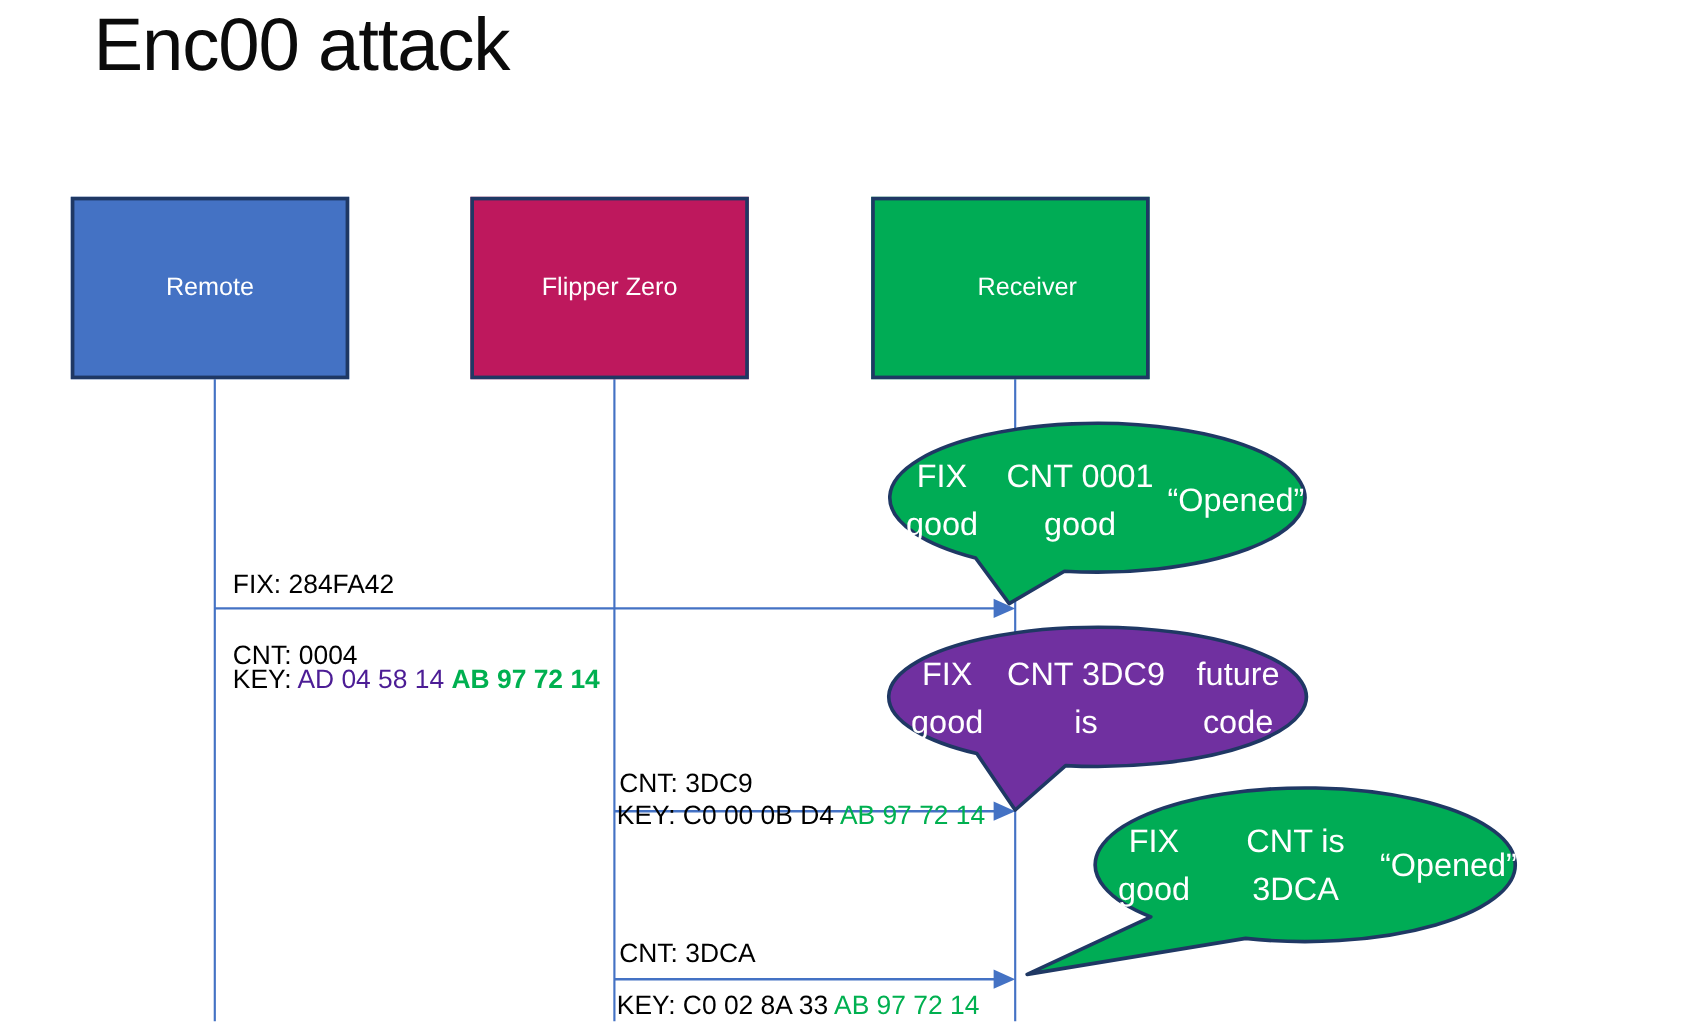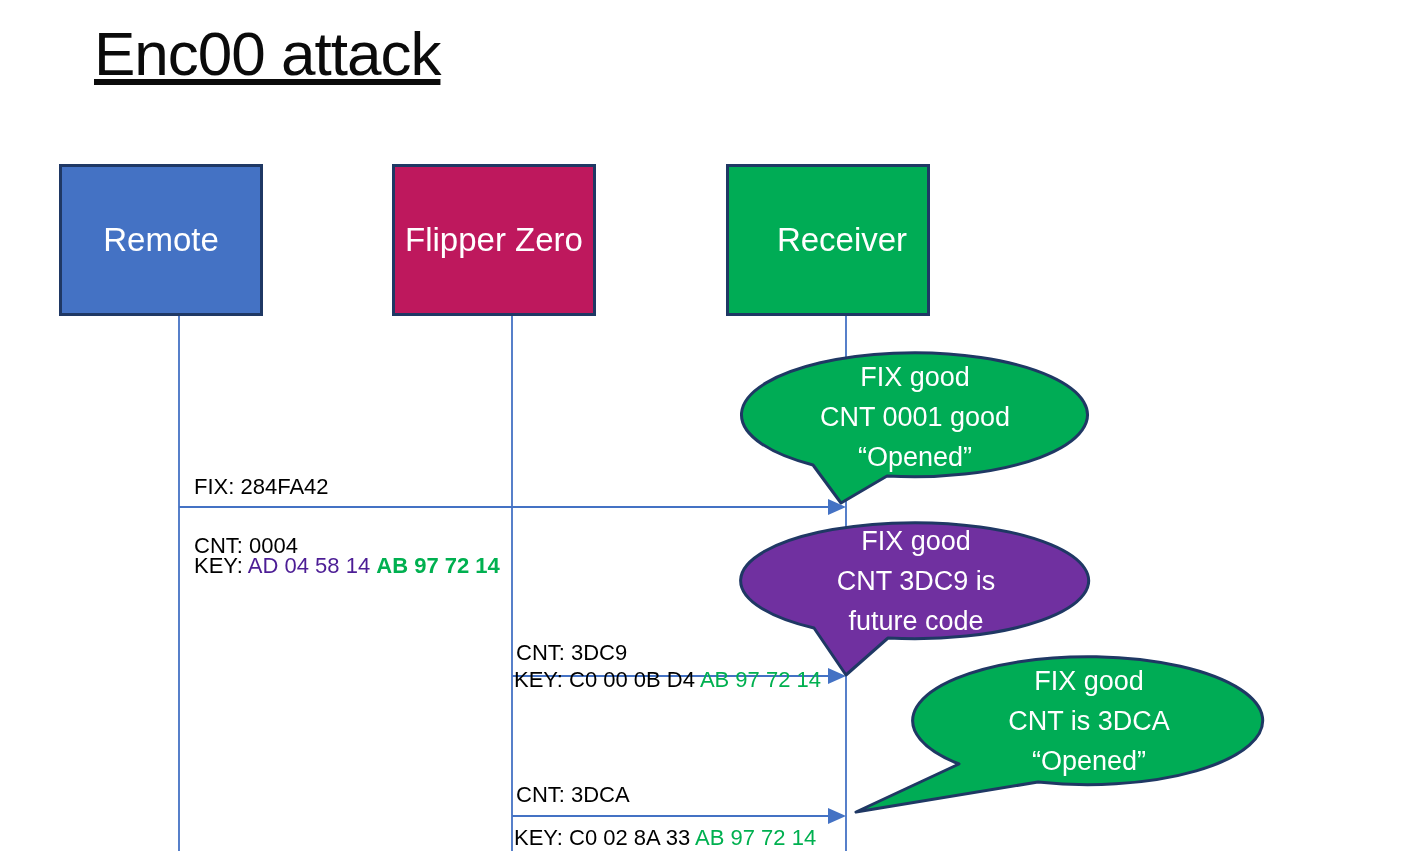--- a/index.html
+++ b/index.html
@@ -5,43 +5,43 @@
   html,body{margin:0;padding:0;background:#ffffff;}
   .stage{
     position:relative;
     width:1408px;height:859px;
     background:#ffffff;
     overflow:hidden;
     font-family:"Liberation Sans", sans-serif;
   }
   .stage-svg{position:absolute;left:0;top:0;width:1408px;height:859px;}
   .slide-title{
-    position:absolute;left:78px;top:2px;margin:16px;
+    position:absolute;left:78px;top:2px;margin:0;
     font-size:62px;font-weight:300;line-height:1.15;
-    color:#0b0b0b;letter-spacing:-1px;text-decoration:underline;
+    color:#0b0b0b;letter-spacing:-1px;
   }
   .actor-box{
-    position:absolute;top:164px;width:204px;height:152px;
+    position:absolute;top:164px;width:232px;height:152px;
     border:3px solid #1F3864;box-sizing:border-box;
     display:flex;align-items:center;justify-content:center;
-    color:#ffffff;font-size:33px;
+    color:#ffffff;font-size:21px;
   }
   .actor-remote{left:59px;background:#4472C4;}
   .actor-flipper{left:392px;background:#be185d;}
   .actor-receiver{left:726px;background:#00AC55;padding-left:28px;}
   .msg-label{
     position:absolute;
     font-size:22px;line-height:32px;color:#000000;white-space:nowrap;
   }
   .seg-red{color:#4c1d95;}
   .seg-green{color:#00B050;}
   .seg-green-bold{color:#00B050;font-weight:700;}
   .callout-text{
     position:absolute;
-    display:flex;flex-direction:column;align-items:center;justify-content:flex-end;
+    display:flex;flex-direction:row;align-items:center;justify-content:center;
     color:#ffffff;font-size:27px;line-height:40px;text-align:center;
   }
   .callout1-text{left:743px;top:357px;width:344px;height:120px;}
   .callout2-text{left:742px;top:523px;width:348px;height:118px;}
   .callout3-text{left:914px;top:661px;width:350px;height:120px;}
 </style>
 </head>
 <body>
 
 <div class="stage">

